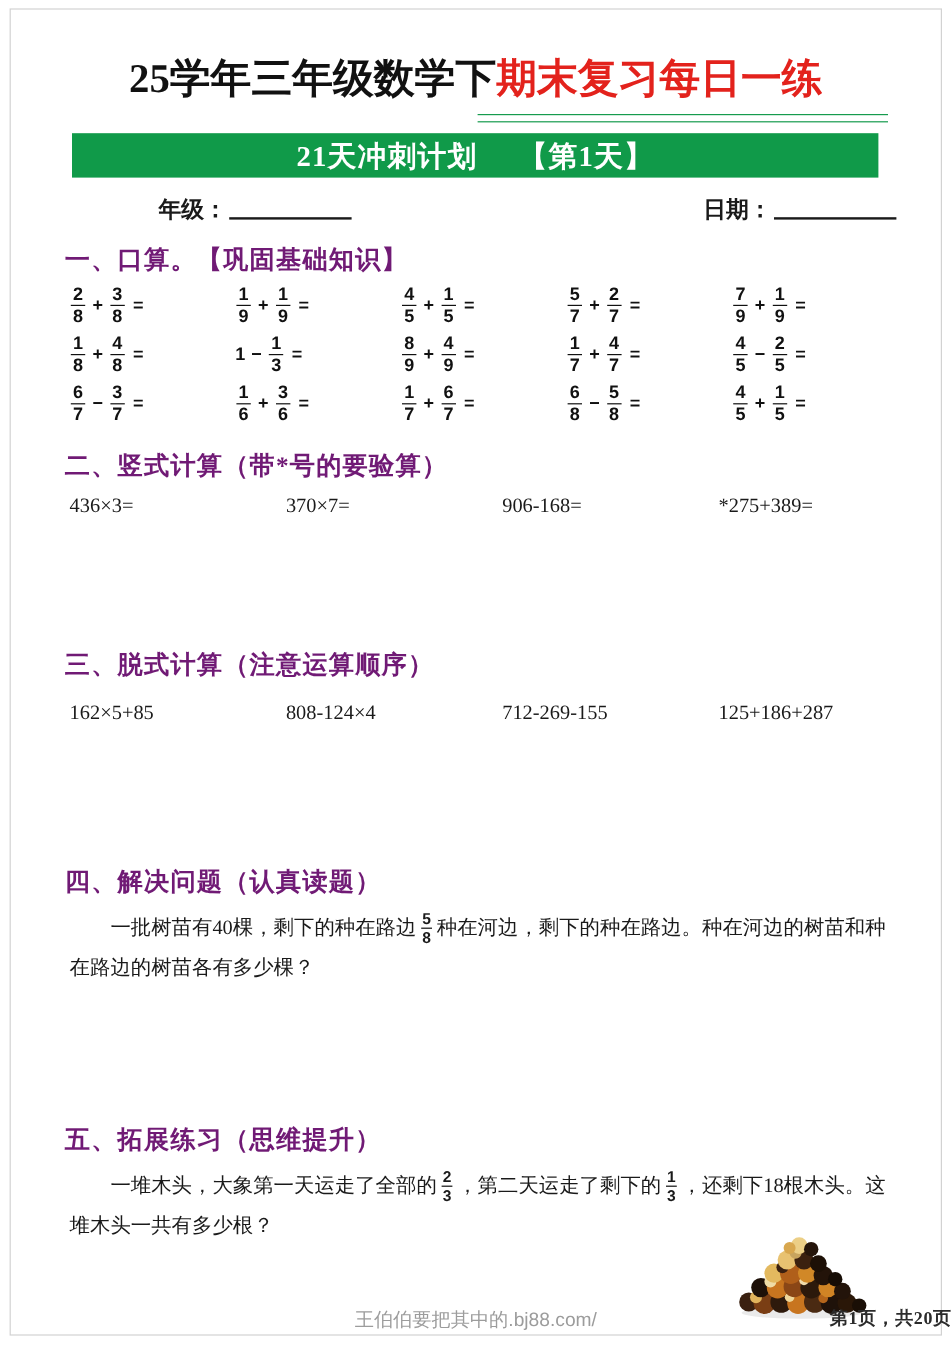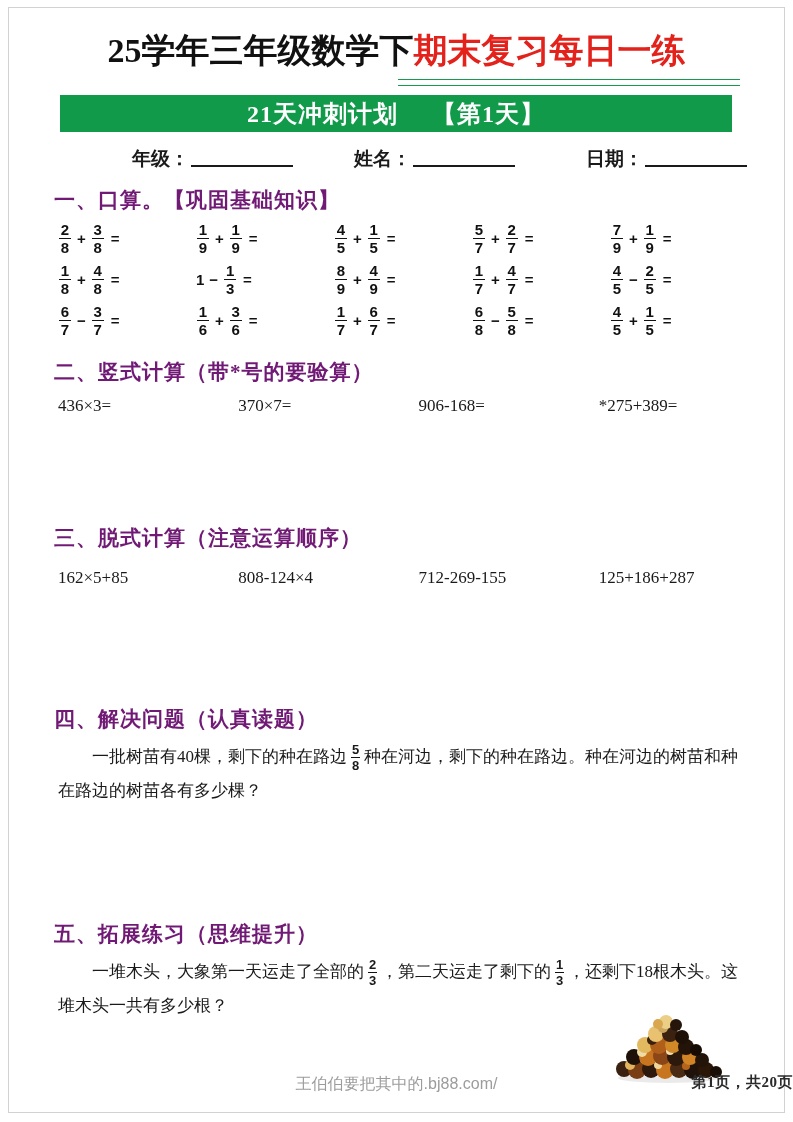--- a/index.html
+++ b/index.html
@@ -24,21 +24,21 @@
     width: 777px;
     height: 1106px;
     border: 1px solid #d2d2d2;
     box-sizing: border-box;
     pointer-events: none;
   }
 
   .content {
     position: absolute;
     left: 0;
-    top: 0;
+    top: 16px;
     width: 793px;
     height: 1061px;
   }
 
   
   .title-row {
     position: absolute;
     left: 0;
     top: 32px;
     width: 793px;
@@ -269,21 +269,20 @@
   <div class="title-underline"></div>
 
   <div class="banner">
     <span>21天冲刺计划</span>
     <span class="bn-gap"></span>
     <span>【第1天】</span>
   </div>
 
   <div class="id-line">
     <span class="id-item id-grade"><span>年级：</span><span class="blank"></span></span>
-    <span class="id-item id-name"><span>姓名：</span><span class="blank"></span></span>
     <span class="id-item id-date"><span>日期：</span><span class="blank"></span></span>
   </div>
 
   <div class="sec-head" style="top:186px;">一、口算。【巩固基础知识】</div>
   <div class="oral-grid" id="oral-grid">
       <div class="oral-row">
         <div class="oral-cell">
           <span class="frac">
             <span class="num">2</span>
             <span class="den">8</span>

